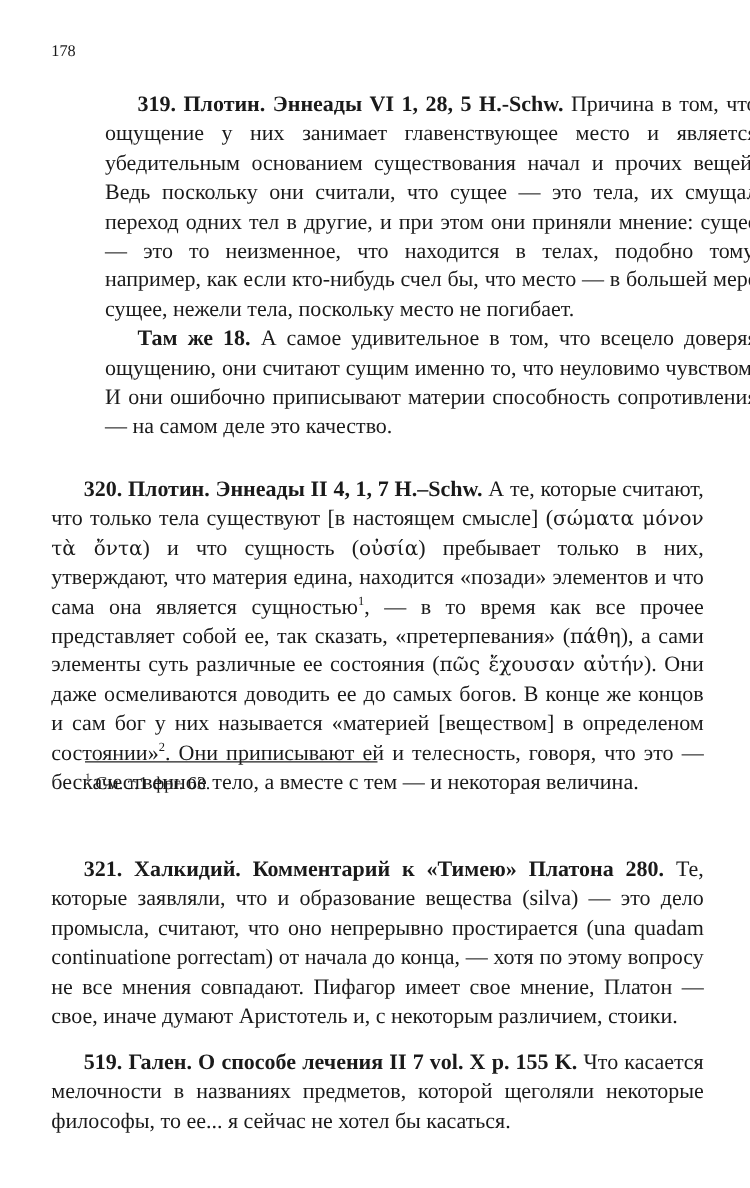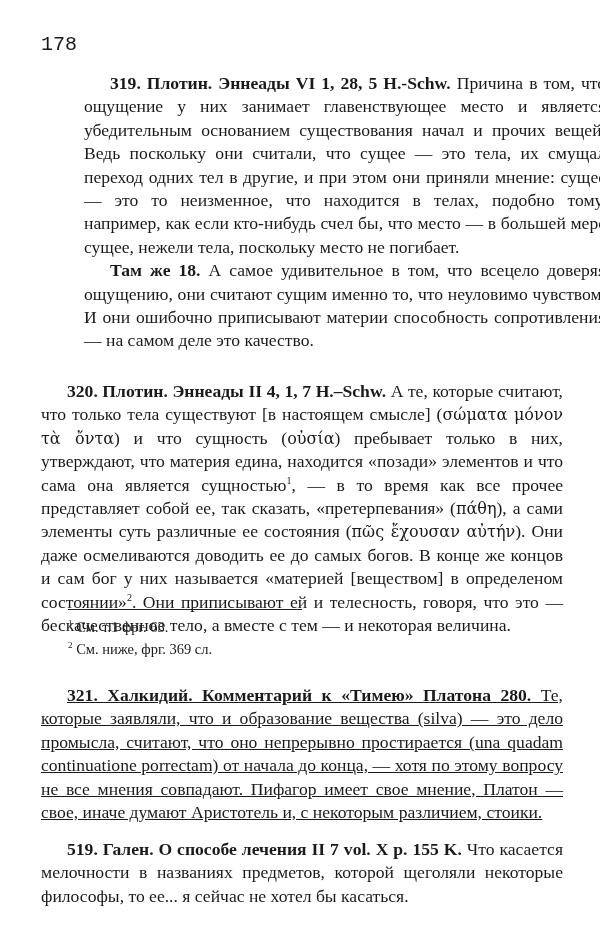--- a/index.html
+++ b/index.html
@@ -3,22 +3,21 @@
 <meta charset="utf-8">
 <style>
   html, body { margin: 0; padding: 0; background: #ffffff; }
   body {
     width: 600px; height: 950px; position: relative; overflow: hidden;
     font-family: "Liberation Serif", "DejaVu Serif", serif;
     color: #1a1a1a;
   }
   .page-number {
     position: absolute; left: 41px; top: 33px;
-    font-size: 20px;
-    font-family: Liberation Mono, monospace;
+    font-size: 13px;
   }
   .block {
     position: absolute; left: 41px; width: 522px;
     font-size: 17.6px; line-height: 23.4px;
     text-align: justify; text-align-last: left;
     hyphens: manual;
   }
   .block p { margin: 0; text-indent: 26px; }
   .block b { font-weight: bold; }
   .greek { font-family: "DejaVu Serif", serif; font-size: 16px; }
@@ -44,22 +43,21 @@
   <p><b>Там же 18.</b><span> А самое удивительное в том, что всецело доверяя ощущению, они считают сущим именно то, что неуловимо чувством. И они ошибочно приписывают материи способность сопротивления — на самом деле это качество.</span></p>
 </div>
 
 <div class="block" style="top:380px;">
   <p><b>320. Плотин. Эннеады II 4, 1, 7 H.–Schw.</b><span> А те, которые считают, что только тела существуют [в настоящем смысле] (</span><span class="greek">σώματα μόνον τὰ ὄντα</span><span>) и что сущность (</span><span class="greek">οὐσία</span><span>) пребывает только в них, утверждают, что материя едина, находится «позади» элементов и что сама она является сущностью</span><sup>1</sup><span>, — в то время как все прочее представляет собой ее, так сказать, «претерпевания» (</span><span class="greek">πάθη</span><span>), а сами элементы суть различные ее состояния (</span><span class="greek">πῶς ἔχουσαν αὐτήν</span><span>). Они даже осмеливаются доводить ее до самых богов. В конце же концов и сам бог у них называется «материей [веществом] в определеном состоянии»</span><sup>2</sup><span>. Они приписывают ей и телесность, говоря, что это — бескачественное тело, а вместе с тем — и некоторая величина.</span></p>
 </div>
 
 <div class="fn-rule"></div>
 <div class="footnotes">
   <div><sup>1</sup><span> См. т.1 фрг. 63.</span></div>
-  <div><sup>2</sup><span> См. ниже, фрг. 369 сл.</span></div>
 </div>
 
-<div class="block" style="top:684px;text-decoration:underline;">
+<div class="block" style="top:684px;">
   <p><b>321. Халкидий. Комментарий к «Тимею» Платона 280.</b><span> Те, которые заявляли, что и образование вещества (silva) — это дело промысла, считают, что оно непрерывно простирается (una quadam continuatione porrectam) от начала до конца, — хотя по этому вопросу не все мнения совпадают. Пифагор имеет свое мнение, Платон — свое, иначе думают Аристотель и, с некоторым различием, стоики.</span></p>
 </div>
 
 <div class="block" style="top:838px;">
   <p><b>519. Гален. О способе лечения II 7 vol. X p. 155 K.</b><span> Что касается мелочности в названиях предметов, которой щеголяли некоторые философы, то ее... я сейчас не хотел бы касаться.</span></p>
 </div>
 
 </body></html>

